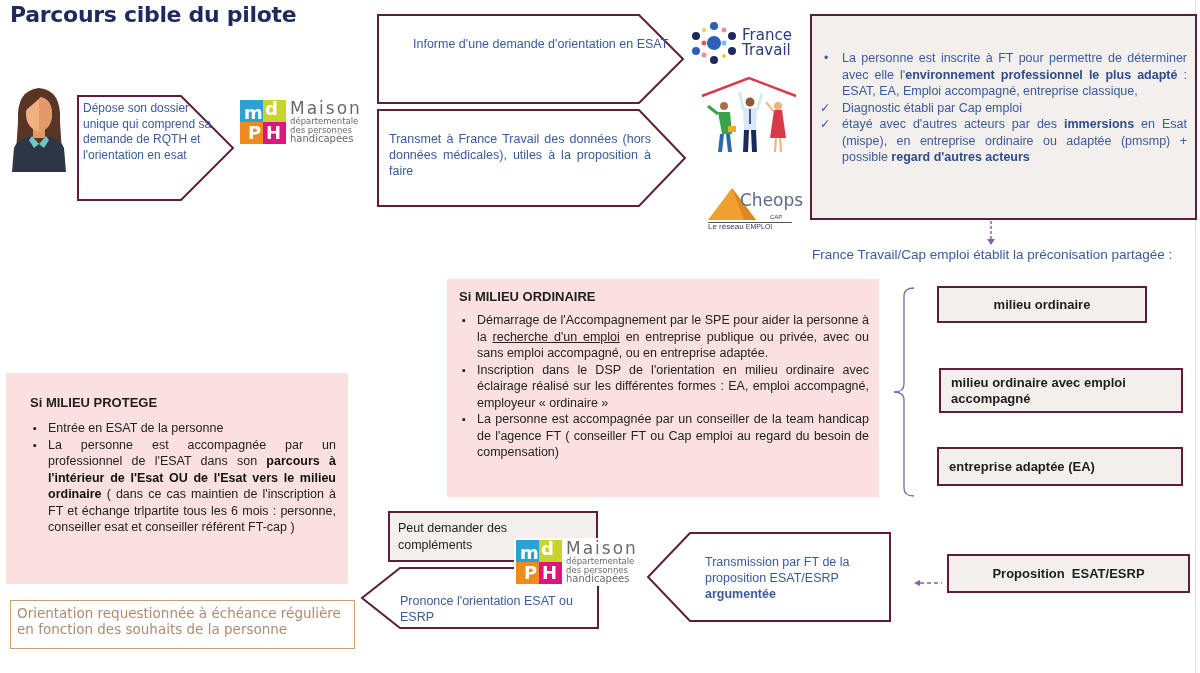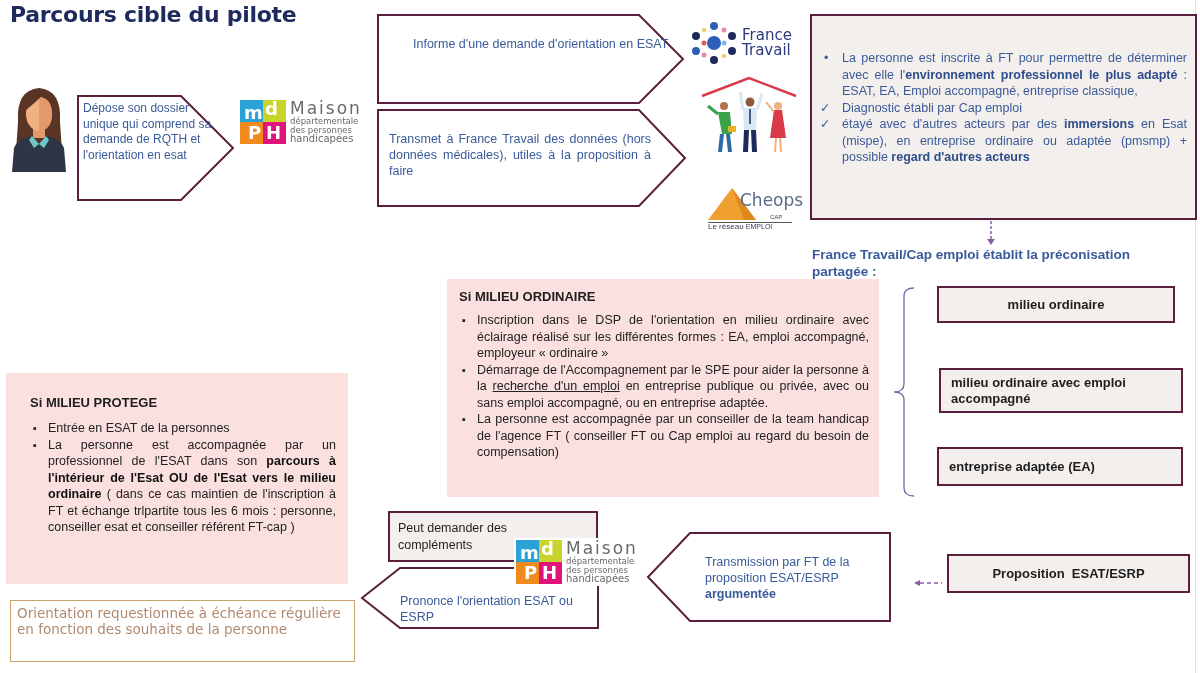--- a/index.html
+++ b/index.html
@@ -36,21 +36,21 @@
     .mdph .sq span { position: absolute; color: #fff; font-weight: bold; font-size: 18px; font-family: "DejaVu Sans", sans-serif; line-height: 1; }
     .mdph .words { color: #6a6a6a; font-family: "DejaVu Sans", sans-serif; line-height: 1; }
     .mdph .words .big { font-size: 17px; letter-spacing: 2px; display: block; }
     .mdph .words .sm { font-size: 8.5px; display: block; }
 
     .ft-logo { position: absolute; display: flex; align-items: center; gap: 4px; }
     .ft-logo .words { color: #2b3a7c; font-size: 15px; line-height: 15px; font-family: "DejaVu Sans", sans-serif; }
 
     .orient-note { position: absolute; border: 1.5px solid #c9a070; color: #b08a70; font-size: 13.5px; line-height: 16px; padding: 4px 6px; font-family: "DejaVu Sans", sans-serif; background: #fff; }
 
-    .pre-text { position: absolute; font-size: 13.5px; font-weight: bold; color: #3a5a9a; line-height: 17px; }
+    .pre-text { position: absolute; font-size: 13.5px; font-weight: normal; color: #3a5a9a; line-height: 17px; }
   </style>
 </head>
 <body>
 
 <div class="abs title">Parcours cible du pilote</div>
 
 <div class="abs" style="left:1195px; top:0; width:1px; height:673px; background:#e2e2e2;"></div>
 
 <div class="abs" style="left:10px; top:82px; width:58px; height:90px;">
   <svg width="58" height="90" viewBox="0 0 58 90">
@@ -191,54 +191,54 @@
 
 <div class="abs" style="left:985px; top:221px; width:12px; height:26px;">
   <svg width="12" height="26" viewBox="0 0 12 26">
     <line x1="6" y1="0" x2="6" y2="18" stroke="#8a5fa8" stroke-width="1.5" stroke-dasharray="3,2"></line>
     <polygon points="2,18 10,18 6,24" fill="#8a5fa8"></polygon>
   </svg>
 </div>
 
 <div class="pre-text" style="left:812px; top:246px; width:370px;">France Travail/Cap emploi établit la préconisation partagée :</div>
 
-<div class="box-maroon choice" style="left:937px; top:286px; width:238px; height:37px; justify-content:center;align-items:center;">
+<div class="box-maroon choice" style="left:937px; top:286px; width:210px; height:37px; justify-content:center;align-items:center;">
   <span>milieu ordinaire</span>
 </div>
 <div class="box-maroon choice" style="left:939px; top:368px; width:244px; height:45px;">
   <span>milieu ordinaire avec emploi accompagné</span>
 </div>
 <div class="box-maroon choice" style="left:937px; top:447px; width:246px; height:39px;">
   <span style="font-weight:bold;"><span>entreprise adaptée (</span><span>EA</span><span>)</span></span>
 </div>
 
 <div class="abs" style="left:888px; top:286px; width:30px; height:212px;">
   <svg width="30" height="212" viewBox="0 0 30 212">
     <path d="M26 2 Q16 2 16 10 L16 98 Q16 106 6 106 Q16 106 16 114 L16 202 Q16 210 26 210" fill="none" stroke="#7a6aa8" stroke-width="1.3"></path>
   </svg>
 </div>
 
 <div class="pink" style="left:447px; top:279px; width:432px; height:218px; padding:10px 10px 0 12px;">
   <h4>Si MILIEU ORDINAIRE</h4>
   <ul>
+    <li><span>Démarrage de l'Accompagnement par le SPE pour aider la personne à la </span><u>recherche d'un emploi</u><span> en entreprise publique ou privée, avec ou sans emploi accompagné, ou en entreprise adaptée.</span></li>
     <li>Inscription dans le DSP de l'orientation en milieu ordinaire avec éclairage réalisé sur les différentes formes : EA, emploi accompagné, employeur « ordinaire »</li>
-    <li><span>Démarrage de l'Accompagnement par le SPE pour aider la personne à la </span><u>recherche d'un emploi</u><span> en entreprise publique ou privée, avec ou sans emploi accompagné, ou en entreprise adaptée.</span></li>
     <li>La personne est accompagnée par un conseiller de la team handicap de l'agence FT ( conseiller FT ou Cap emploi au regard du besoin de compensation)</li>
   </ul>
 </div>
 
 <div class="pink" style="left:6px; top:373px; width:342px; height:211px; padding:22px 12px 0 24px;">
   <h4 style="margin-bottom:10px;">Si MILIEU PROTEGE</h4>
   <ul>
-    <li>Entrée en ESAT de la personnes</li>
+    <li>Entrée en ESAT de la personne</li>
     <li><span>La personne est accompagnée par un professionnel de l'ESAT dans son </span><b>parcours à l'intérieur de l'Esat OU de l'Esat vers le milieu ordinaire</b><span> ( dans ce cas maintien de l'inscription à FT et échange trlpartite tous les 6 mois : personne, conseiller esat et conseiller référent FT-cap )</span></li>
   </ul>
 </div>
 
-<div class="orient-note" style="left:10px; top:600px; width:345px; height:62px;">Orientation requestionnée à échéance régulière en fonction des souhaits de la personne</div>
+<div class="orient-note" style="left:10px; top:600px; width:345px; height:49px;">Orientation requestionnée à échéance régulière en fonction des souhaits de la personne</div>
 
 <div class="box-maroon choice" style="left:947px; top:554px; width:243px; height:39px; justify-content:center;">
   <span style="white-space:pre;">Proposition  ESAT/ESRP</span>
 </div>
 
 <div class="abs" style="left:914px; top:574px; width:30px; height:10px;">
   <svg width="30" height="10" viewBox="0 0 30 10">
     <polygon points="0,5 6,2 6,8" fill="#8a5fa8"></polygon>
     <line x1="6" y1="5" x2="28" y2="5" stroke="#8a5fa8" stroke-width="1.5" stroke-dasharray="4,3"></line>
   </svg>

